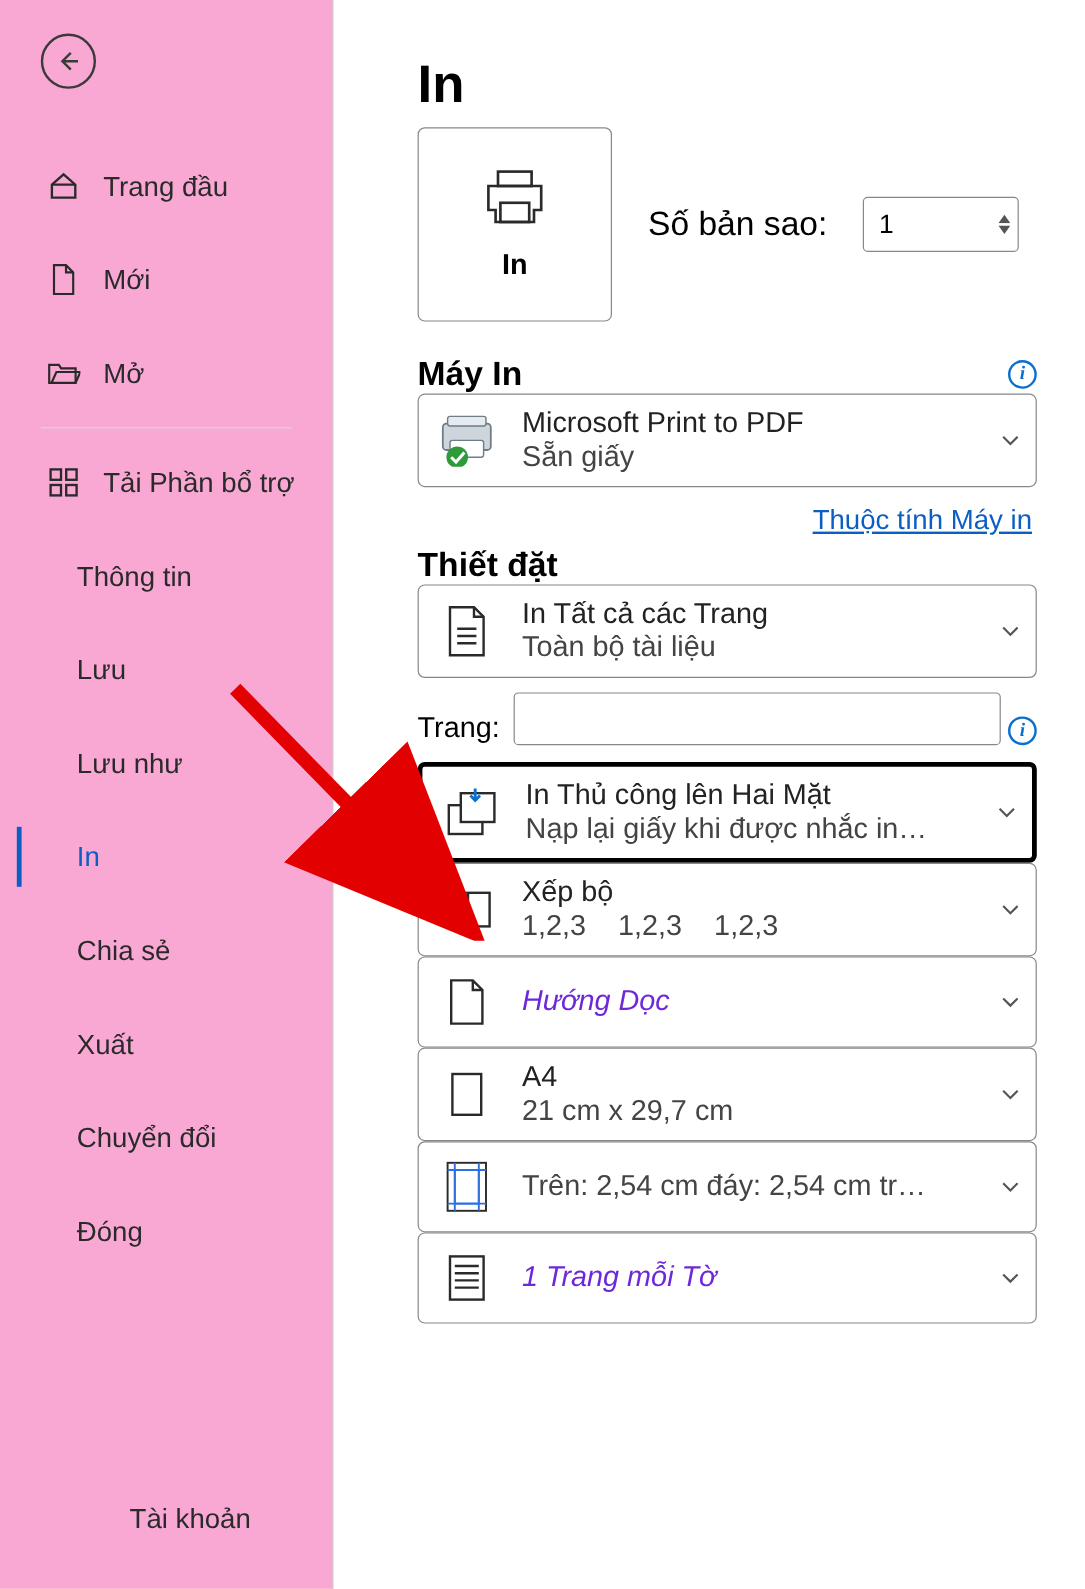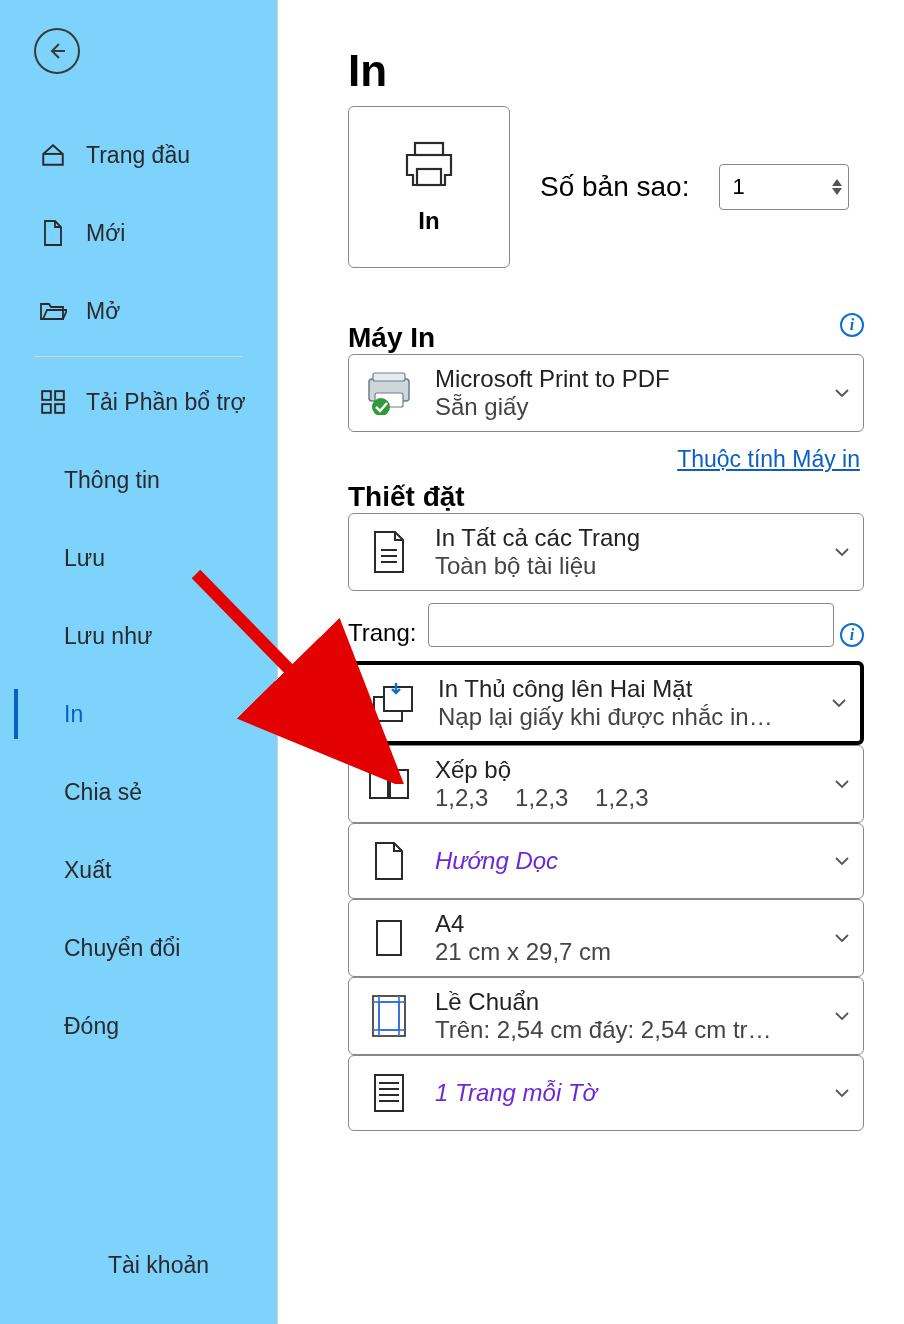--- a/index.html
+++ b/index.html
@@ -10,21 +10,21 @@
     font-family: "Segoe UI", Arial, sans-serif;
     background: #fff;
     overflow: hidden;
     position: relative;
   }
   .sidebar {
     position: absolute;
     left: 0; top: 0;
     width: 278px;
     height: 1324px;
-    background: #7dd3fc;
+    background: #f9a8d4;
     border-right: 1px solid #cfcfcf;
     padding-top: 28px;
   }
   .back-btn {
     width: 46px; height: 46px;
     border: 2px solid #3a3a3a;
     border-radius: 50%;
     margin-left: 34px;
     margin-bottom: 42px;
     display: flex; align-items: center; justify-content: center;
@@ -117,21 +117,21 @@
   .copies-box .val { flex: 1; }
   .spinners {
     display:flex; flex-direction:column; gap:2px;
     font-size:10px; line-height:10px; cursor:pointer;
   }
 
   .section-row {
     display:flex; align-items:center; justify-content:space-between;
     margin-top: 4px;
   }
-  .section-title { font-size: 28px; font-weight: 600; margin-top: 26px; }
+  .section-title { font-size: 28px; font-weight: 600; }
   .info-icon {
     width:24px; height:24px; border:2px solid #0b6fd0; color:#0b6fd0;
     border-radius:50%; font-size:16px; font-weight:700;
     display:flex; align-items:center; justify-content:center;
     font-style: italic; font-family: Georgia, serif;
     cursor:pointer;
   }
 
   .dropdown {
     border: 1.5px solid #888;
@@ -434,21 +434,20 @@
       <svg width="40" height="48" viewBox="0 0 40 48" fill="none" stroke="#2a2a2a" stroke-width="1.6">
         <rect x="4" y="4" width="32" height="40"></rect>
         <rect x="10" y="10" width="20" height="28" stroke="#2f6fe0"></rect>
         <line x1="4" y1="10" x2="36" y2="10" stroke="#2f6fe0"></line>
         <line x1="4" y1="38" x2="36" y2="38" stroke="#2f6fe0"></line>
         <line x1="10" y1="4" x2="10" y2="44" stroke="#2f6fe0"></line>
         <line x1="30" y1="4" x2="30" y2="44" stroke="#2f6fe0"></line>
       </svg>
     </div>
     <div class="dd-text">
-      <div class="dd-primary">Lề Chuẩn</div>
       <div class="dd-secondary">Trên: 2,54 cm đáy: 2,54 cm tr…</div>
     </div>
     <div class="chev">
         <svg width="14" height="9" viewBox="0 0 14 9">
           <path d="M1 1l6 6 6-6" stroke="#555" stroke-width="1.8" fill="none"></path>
         </svg>
       </div>
   </div>
 
   <div class="dropdown">

